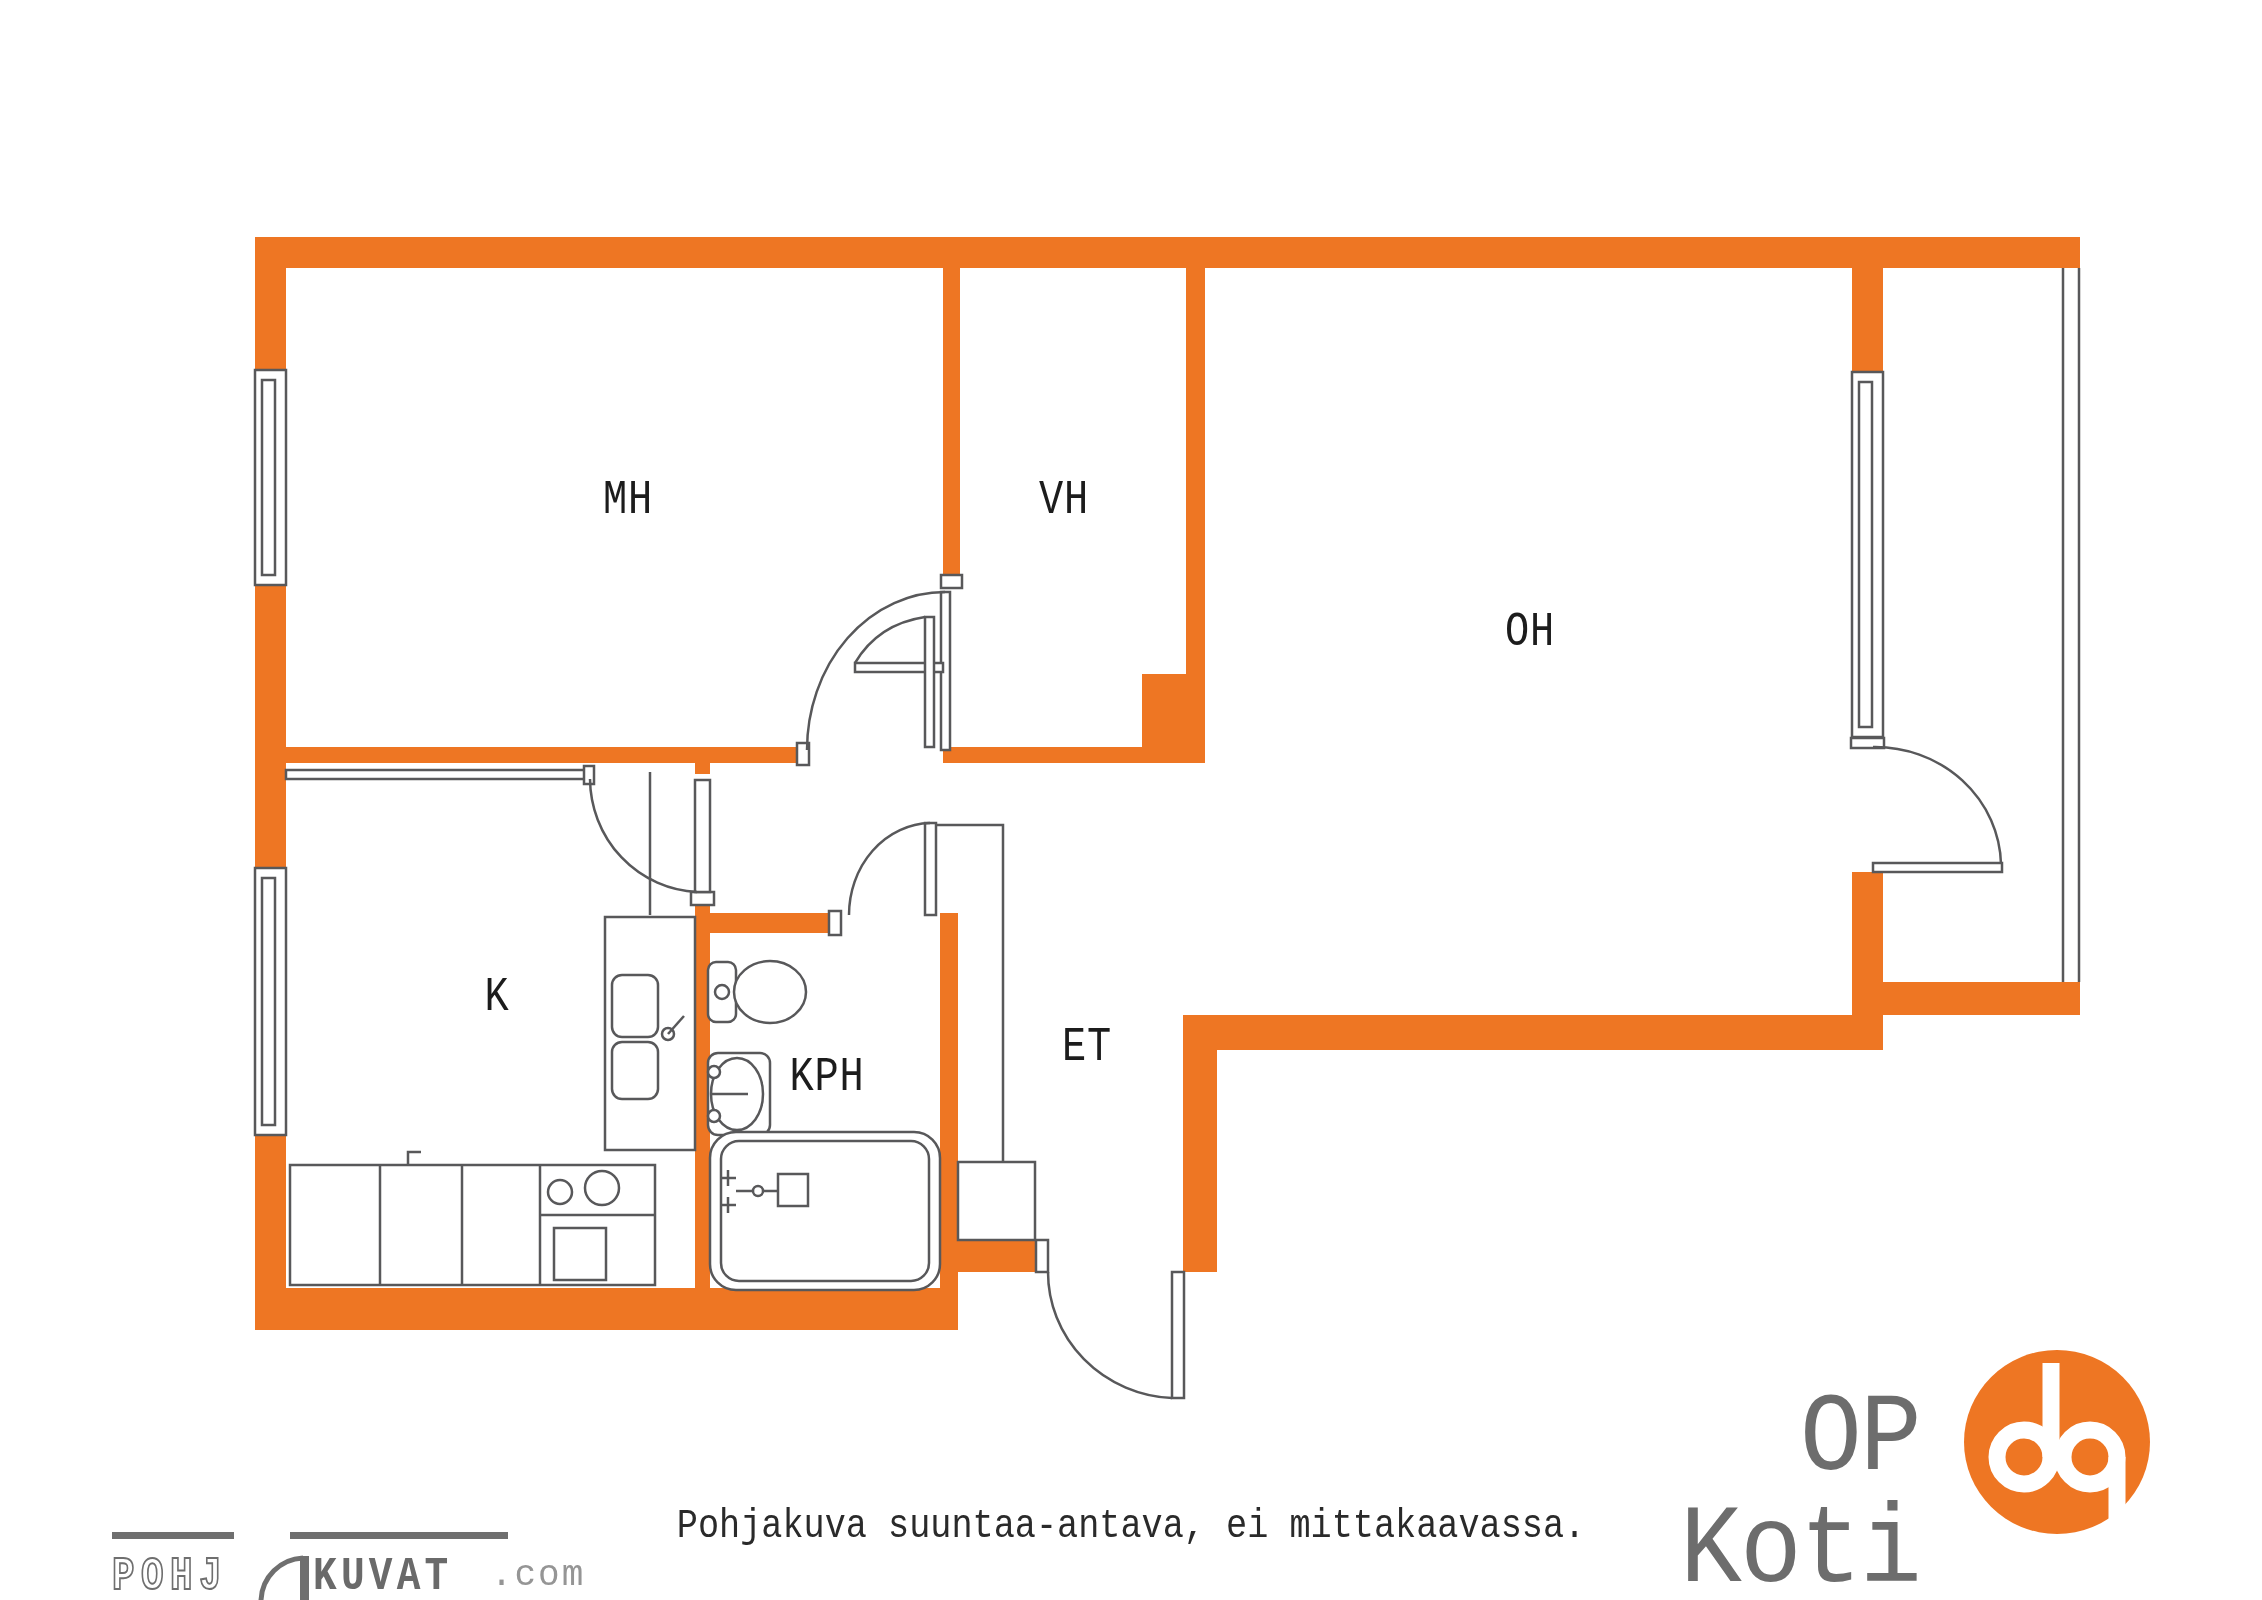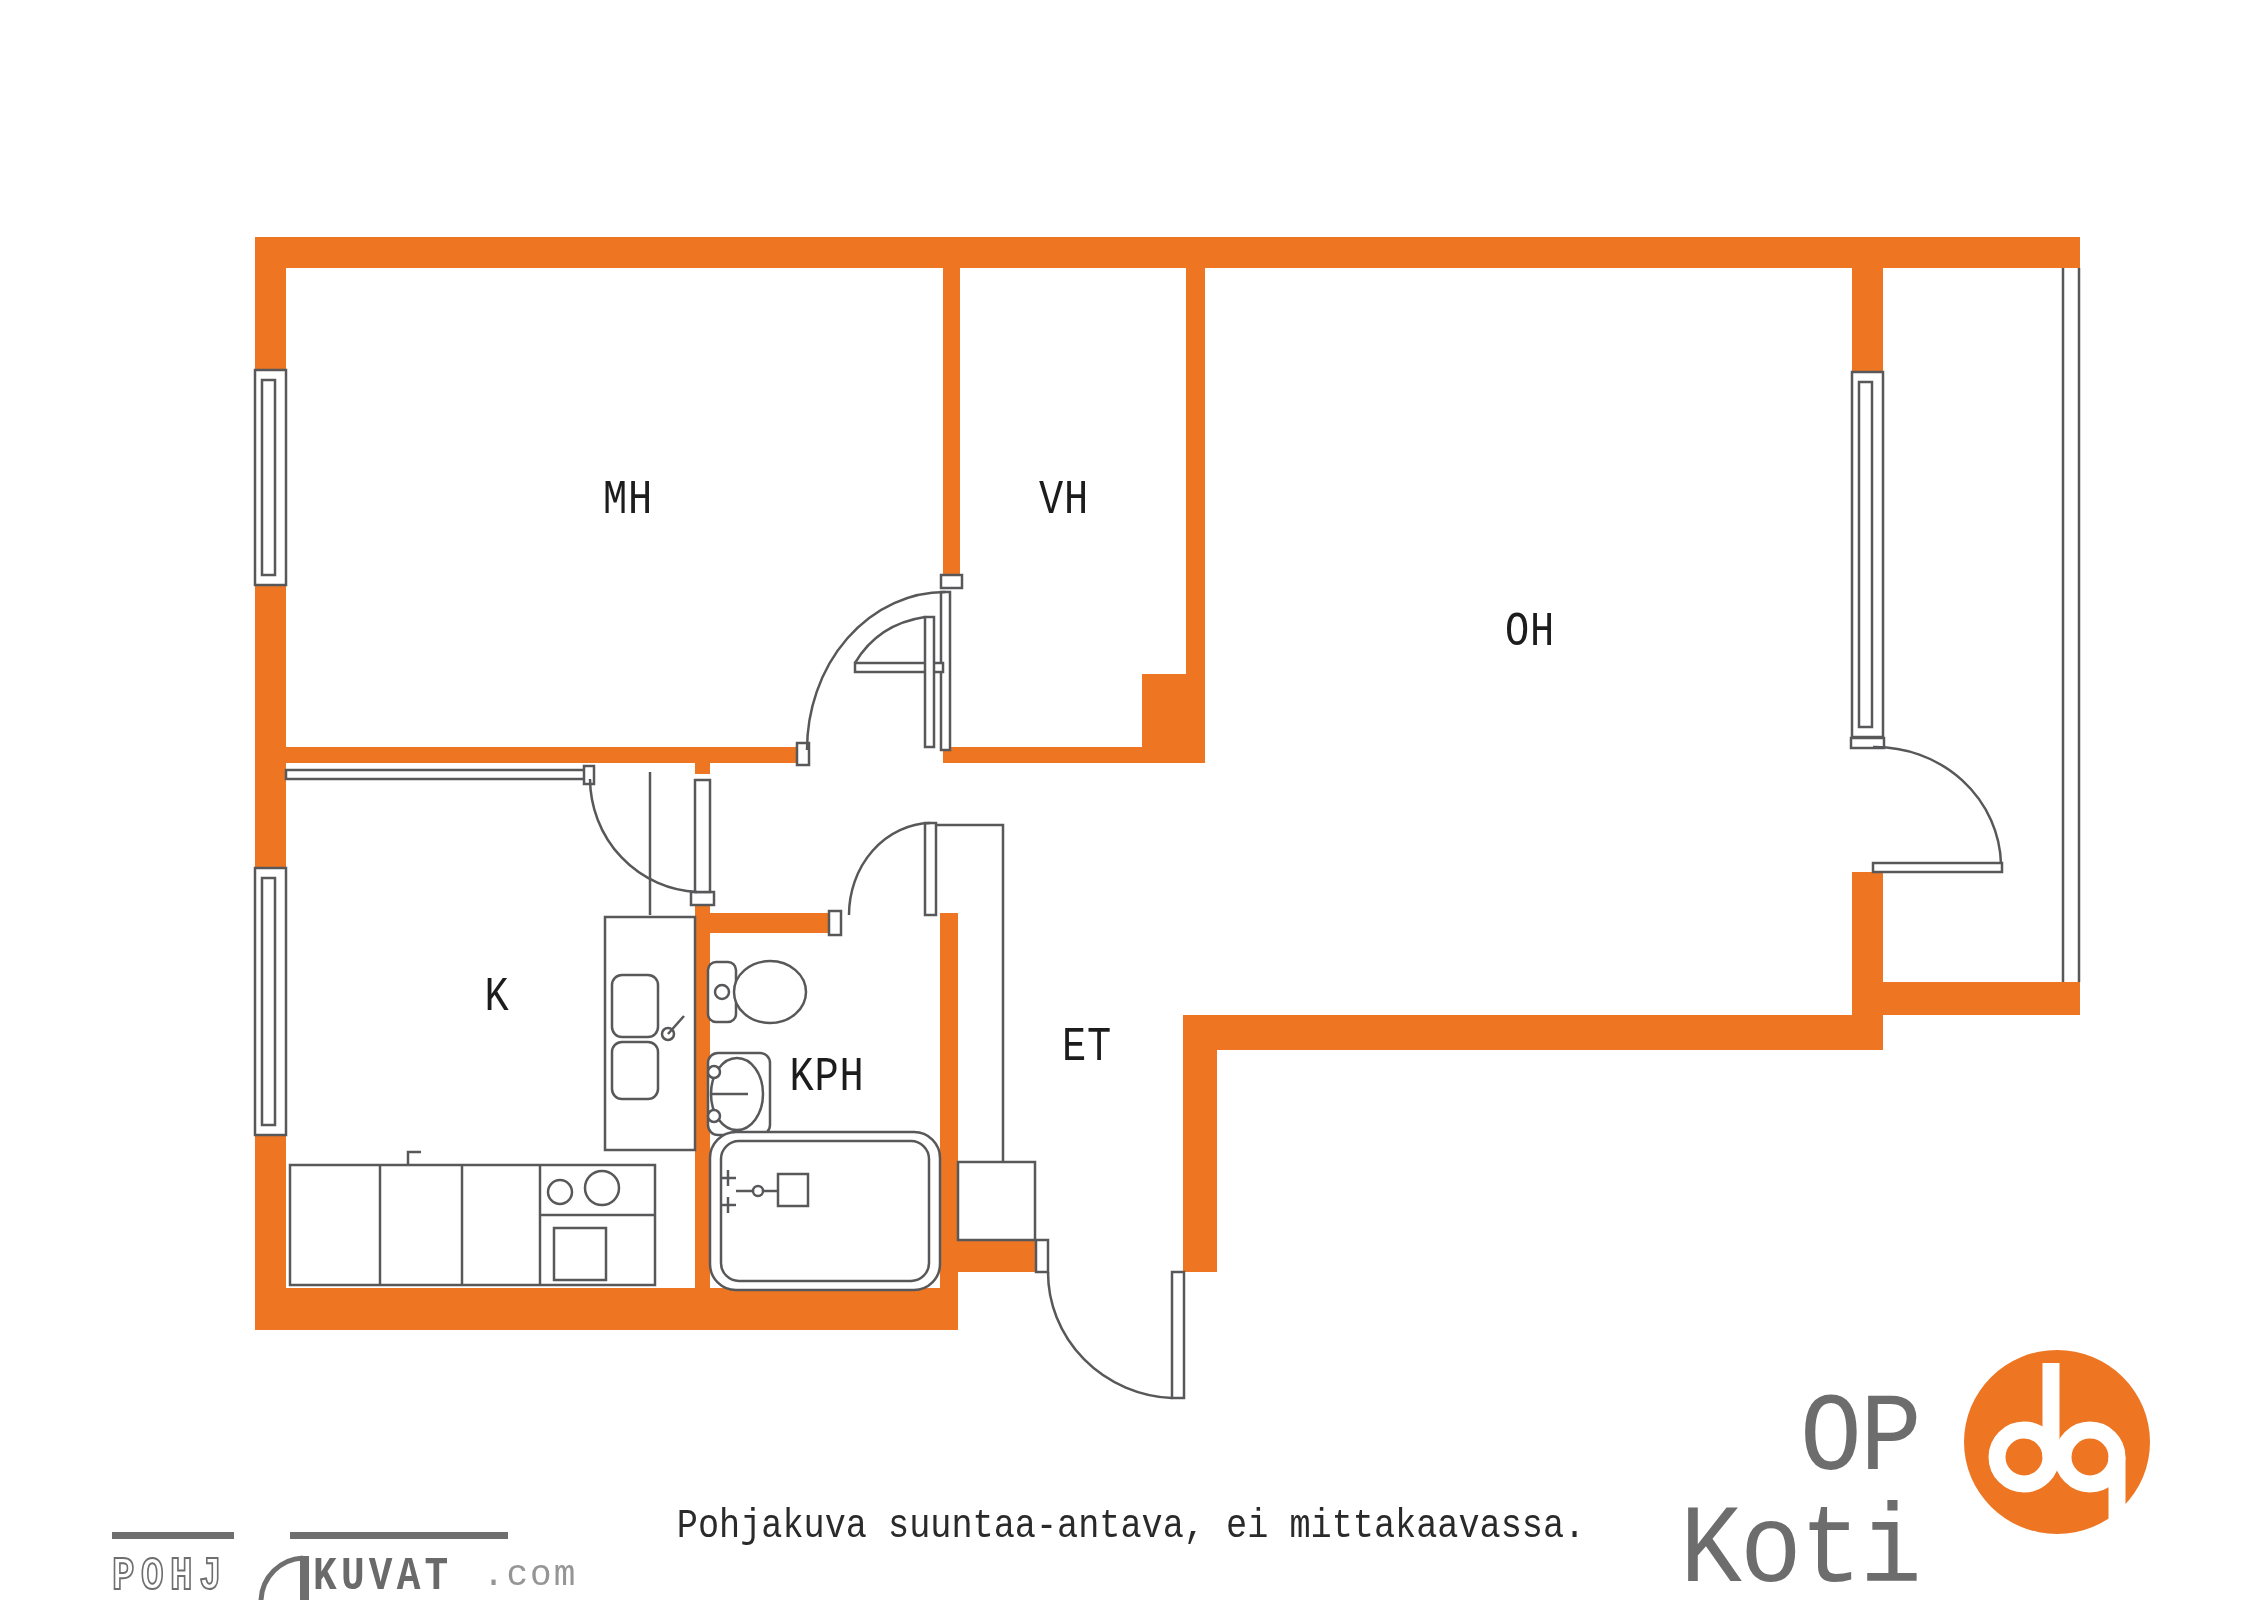--- a/index.html
+++ b/index.html
@@ -15,21 +15,21 @@
     position:absolute;top:1504px;left:1131px;color:#2a2a2a;font-size:40px;
     transform:translateX(-50%) scaleX(0.88);white-space:nowrap;font-weight:400;
   }
   .pk-logo{position:absolute;left:112px;top:1548px;display:flex;align-items:center;height:56px;}
   .pk-prefix{
     font-size:47px;font-weight:700;line-height:1;letter-spacing:8px;color:#ffffff;
     -webkit-text-stroke:2px #6f6f6f;transform:scaleX(0.80);transform-origin:left bottom;
   }
   .pk-main{font-size:47px;font-weight:700;line-height:1;letter-spacing:5px;color:#6a6a6a;
     transform:scaleX(0.84);transform-origin:left bottom;}
-  .pk-suffix{font-size:36px;font-weight:400;line-height:1;color:#959595;letter-spacing:2px;margin-left:4px;}
+  .pk-suffix{font-size:36px;font-weight:400;line-height:1;color:#959595;letter-spacing:2px;margin-left:12px;}
   .pk-underline{position:absolute;background:#6f6f6f;height:7px;top:1532px;}
   .opkoti{position:absolute;left:1560px;top:1384px;width:360px;text-align:right;
     color:#6d6d6d;font-size:112px;font-weight:400;line-height:1;letter-spacing:-2px;
     transform:scaleX(0.92);transform-origin:right center;}
   .op-symbol{position:absolute;left:1962px;top:1347px;}
 </style>
 </head>
 <body>
 
 <div class="stage">

